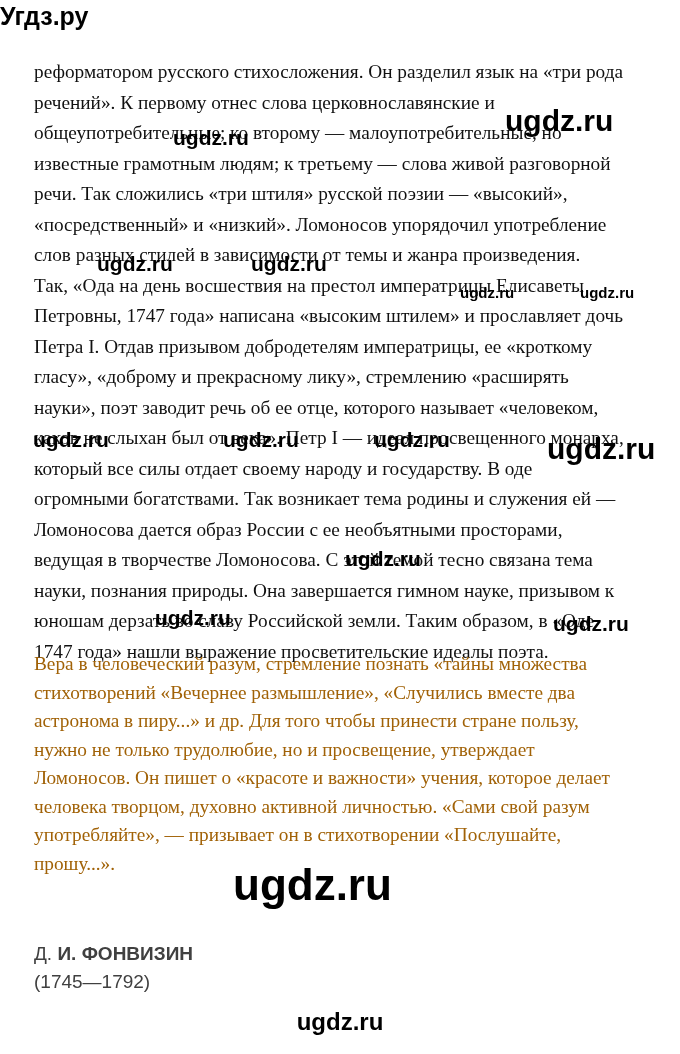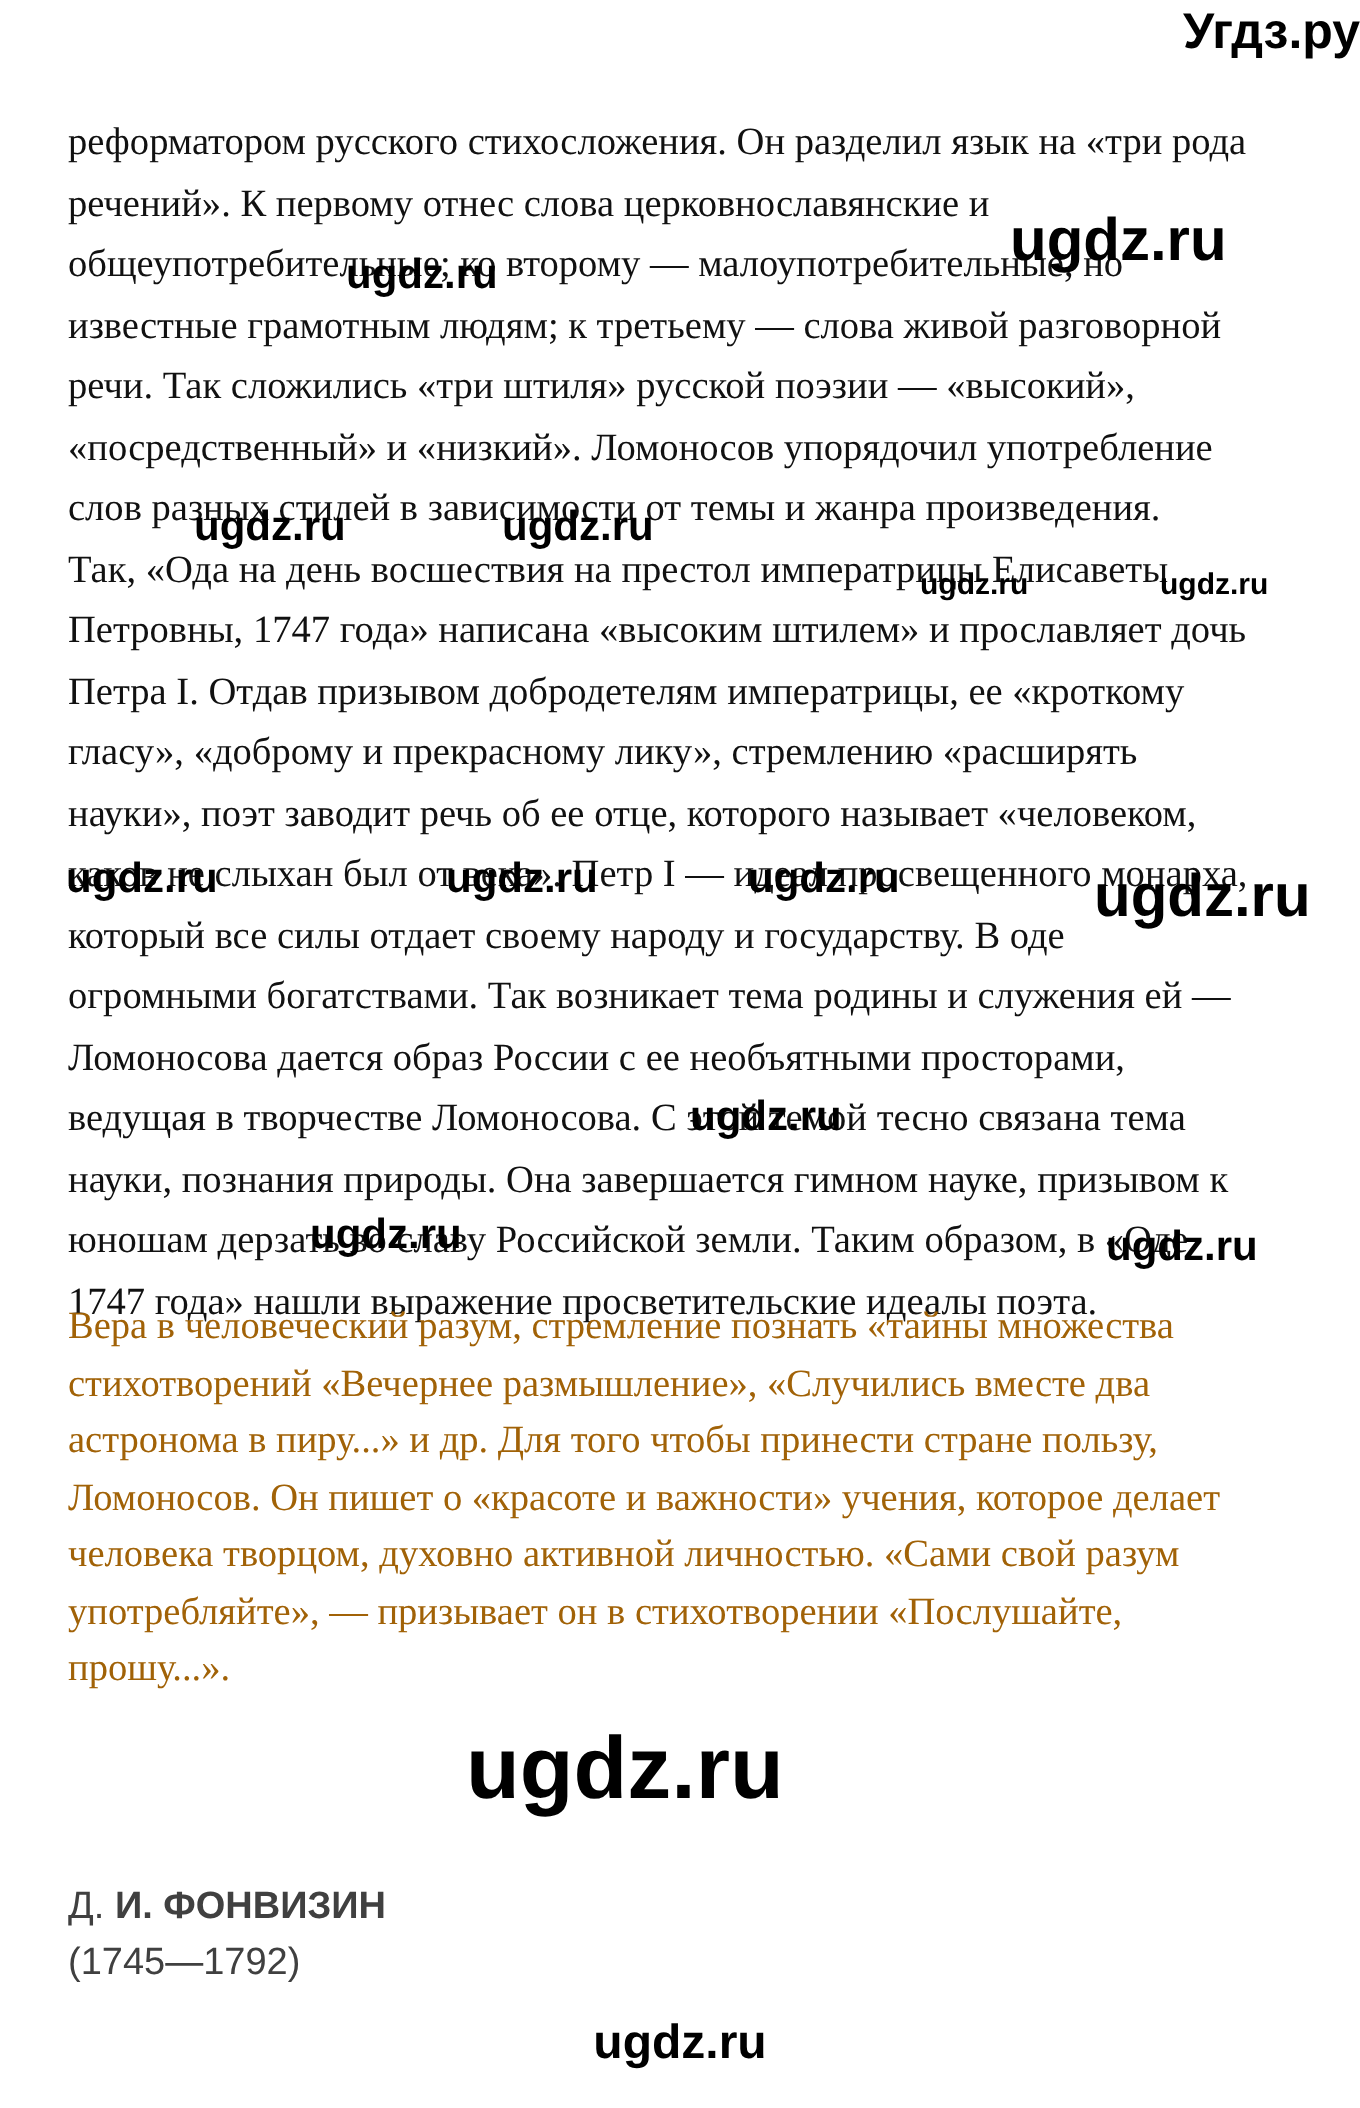--- a/index.html
+++ b/index.html
@@ -12,21 +12,21 @@
       height: 1054px;
       position: relative;
       overflow: hidden;
       color: #111111;
     }
     .site-header {
       position: absolute;
       top: 0;
       left: 0;
       width: 680px;
-      text-align: right;
+      text-align: left;
       font-family: "Liberation Sans", sans-serif;
       font-weight: bold;
       font-size: 25px;
       top: 2px;
       color: #000;
     }
     .page-text {
       position: absolute;
       left: 34px;
       top: 57px;
@@ -114,20 +114,21 @@
   <span class="line">ведущая в творчестве Ломоносова. С этой темой тесно связана тема</span>
   <span class="line">науки, познания природы. Она завершается гимном науке, призывом к</span>
   <span class="line">юношам дерзать во славу Российской земли. Таким образом, в «Оде</span>
   <span class="line">1747 года» нашли выражение просветительские идеалы поэта.</span>
 </div>
 
 <div class="block-2">
   <span class="line">Вера в человеческий разум, стремление познать «тайны множества</span>
   <span class="line">стихотворений «Вечернее размышление», «Случились вместе два</span>
   <span class="line">астронома в пиру...» и др. Для того чтобы принести стране пользу,</span>
+  <span class="line">нужно не только трудолюбие, но и просвещение, утверждает</span>
   <span class="line">Ломоносов. Он пишет о «красоте и важности» учения, которое делает</span>
   <span class="line">человека творцом, духовно активной личностью. «Сами свой разум</span>
   <span class="line">употребляйте», — призывает он в стихотворении «Послушайте,</span>
   <span class="line">прошу...».</span>
 </div>
 
 <div class="author-block">
   <div>
     <span>Д.</span>
     <span class="bold">И. ФОНВИЗИН</span>

